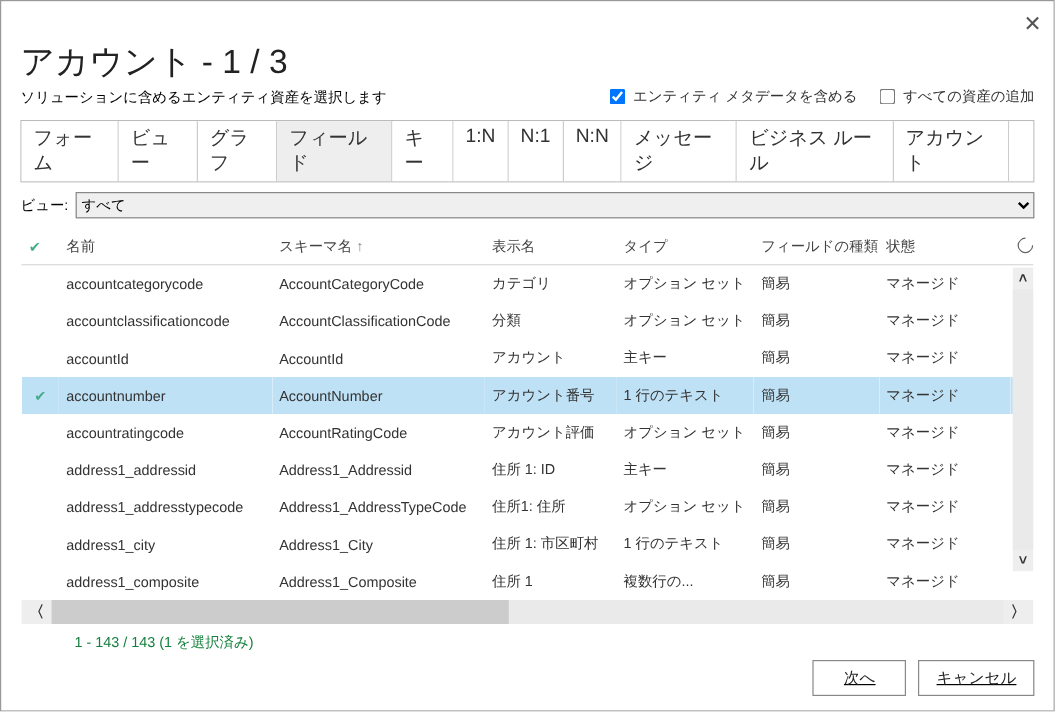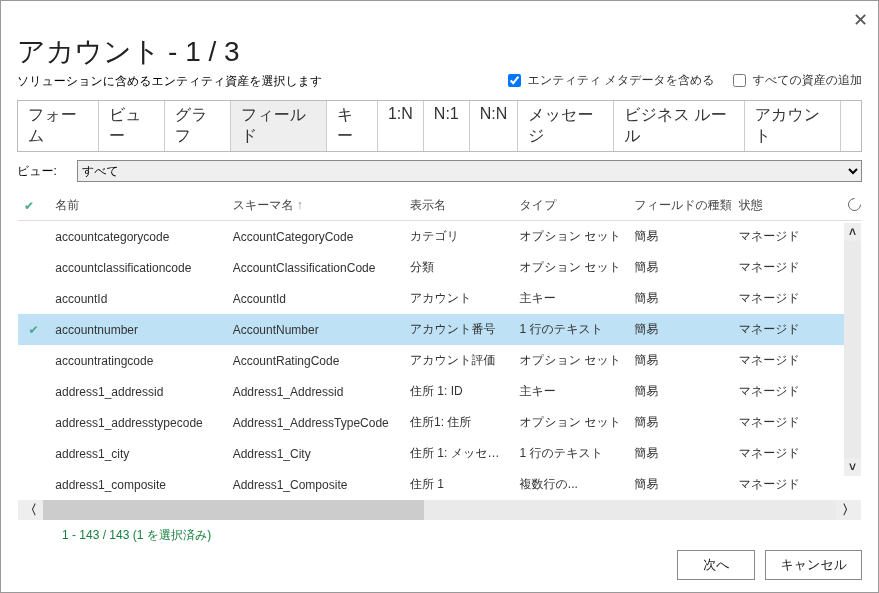--- a/index.html
+++ b/index.html
@@ -21,21 +21,21 @@
   .tabs {
     display: flex; border: 1px solid #bbb; margin-top: 10px; font-size: 16px;
   }
   .tab {
     padding: 4px 10px; border-right: 1px solid #ccc; color: #333; cursor: pointer;
     background: #fff;
   }
   .tab.active { background: #eee; }
   .tab:last-child { flex: 1; border-right: none; }
   .viewrow {
-    display: flex; align-items: center; gap: 20px; margin-top: 8px; font-size: 12px;
+    display: flex; align-items: center; gap: 6px; margin-top: 8px; font-size: 12px;
   }
   .viewrow select {
     flex: 1; font-size: 12px; height: 22px; border: 1px solid #888;
   }
   .grid {
     margin-top: 8px; border: 1px solid #fff; font-size: 12px; position: relative;
   }
   .grid table { width: 100%; border-collapse: collapse; table-layout: fixed; }
   .grid thead th {
     text-align: left; font-weight: 400; color: #444; padding: 6px 6px;
@@ -57,21 +57,21 @@
   .scroll-v .track { flex: 1; width: 100%; background: #eaeaea; }
   .scroll-h {
     height: 20px; background: #eee; display: flex; justify-content: space-between;
     align-items: center; font-size: 13px; color: #333; font-weight: bold;
   }
   .scroll-h .arr { cursor: pointer; padding: 0 6px; }
   .scroll-h .track { flex: 1; height: 100%; background: #eaeaea; position: relative; }
   .scroll-h .thumb { position: absolute; left: 0; top: 0; height: 100%; width: 48%; background: #ccc; }
   .status { font-size: 12px; color: #15803d; margin-top: 6px; margin-left: 45px; }
   .footer {
-    position: absolute; right: 16px; bottom: 12px; display: flex; gap: 10px;
+    position: absolute; right: 16px; bottom: 12px; display: flex; gap: 10px; text-decoration: underline;
   }
   .btn {
     min-width: 78px; padding: 5px 14px; font-size: 13px; background: #fff;
     border: 1px solid #888; cursor: pointer; color: #222;
   }
   .refresh-icon {
     display: inline-block; width: 13px; height: 13px; border: 1.5px solid #666;
     border-radius: 50%; border-top-color: transparent; transform: rotate(45deg);
     position: relative;
   }
@@ -218,21 +218,21 @@
               <td>住所1: 住所</td>
               <td>オプション セット</td>
               <td>簡易</td>
               <td>マネージド</td>
               <td></td>
             </tr>
             <tr>
               <td class="chkcol"></td>
               <td>address1_city</td>
               <td>Address1_City</td>
-              <td>住所 1: メッセージ</td>
+              <td>住所 1: 市区町村</td>
               <td>1 行のテキスト</td>
               <td>簡易</td>
               <td>マネージド</td>
               <td></td>
             </tr>
             <tr>
               <td class="chkcol"></td>
               <td>address1_composite</td>
               <td>Address1_Composite</td>
               <td>住所 1</td>

